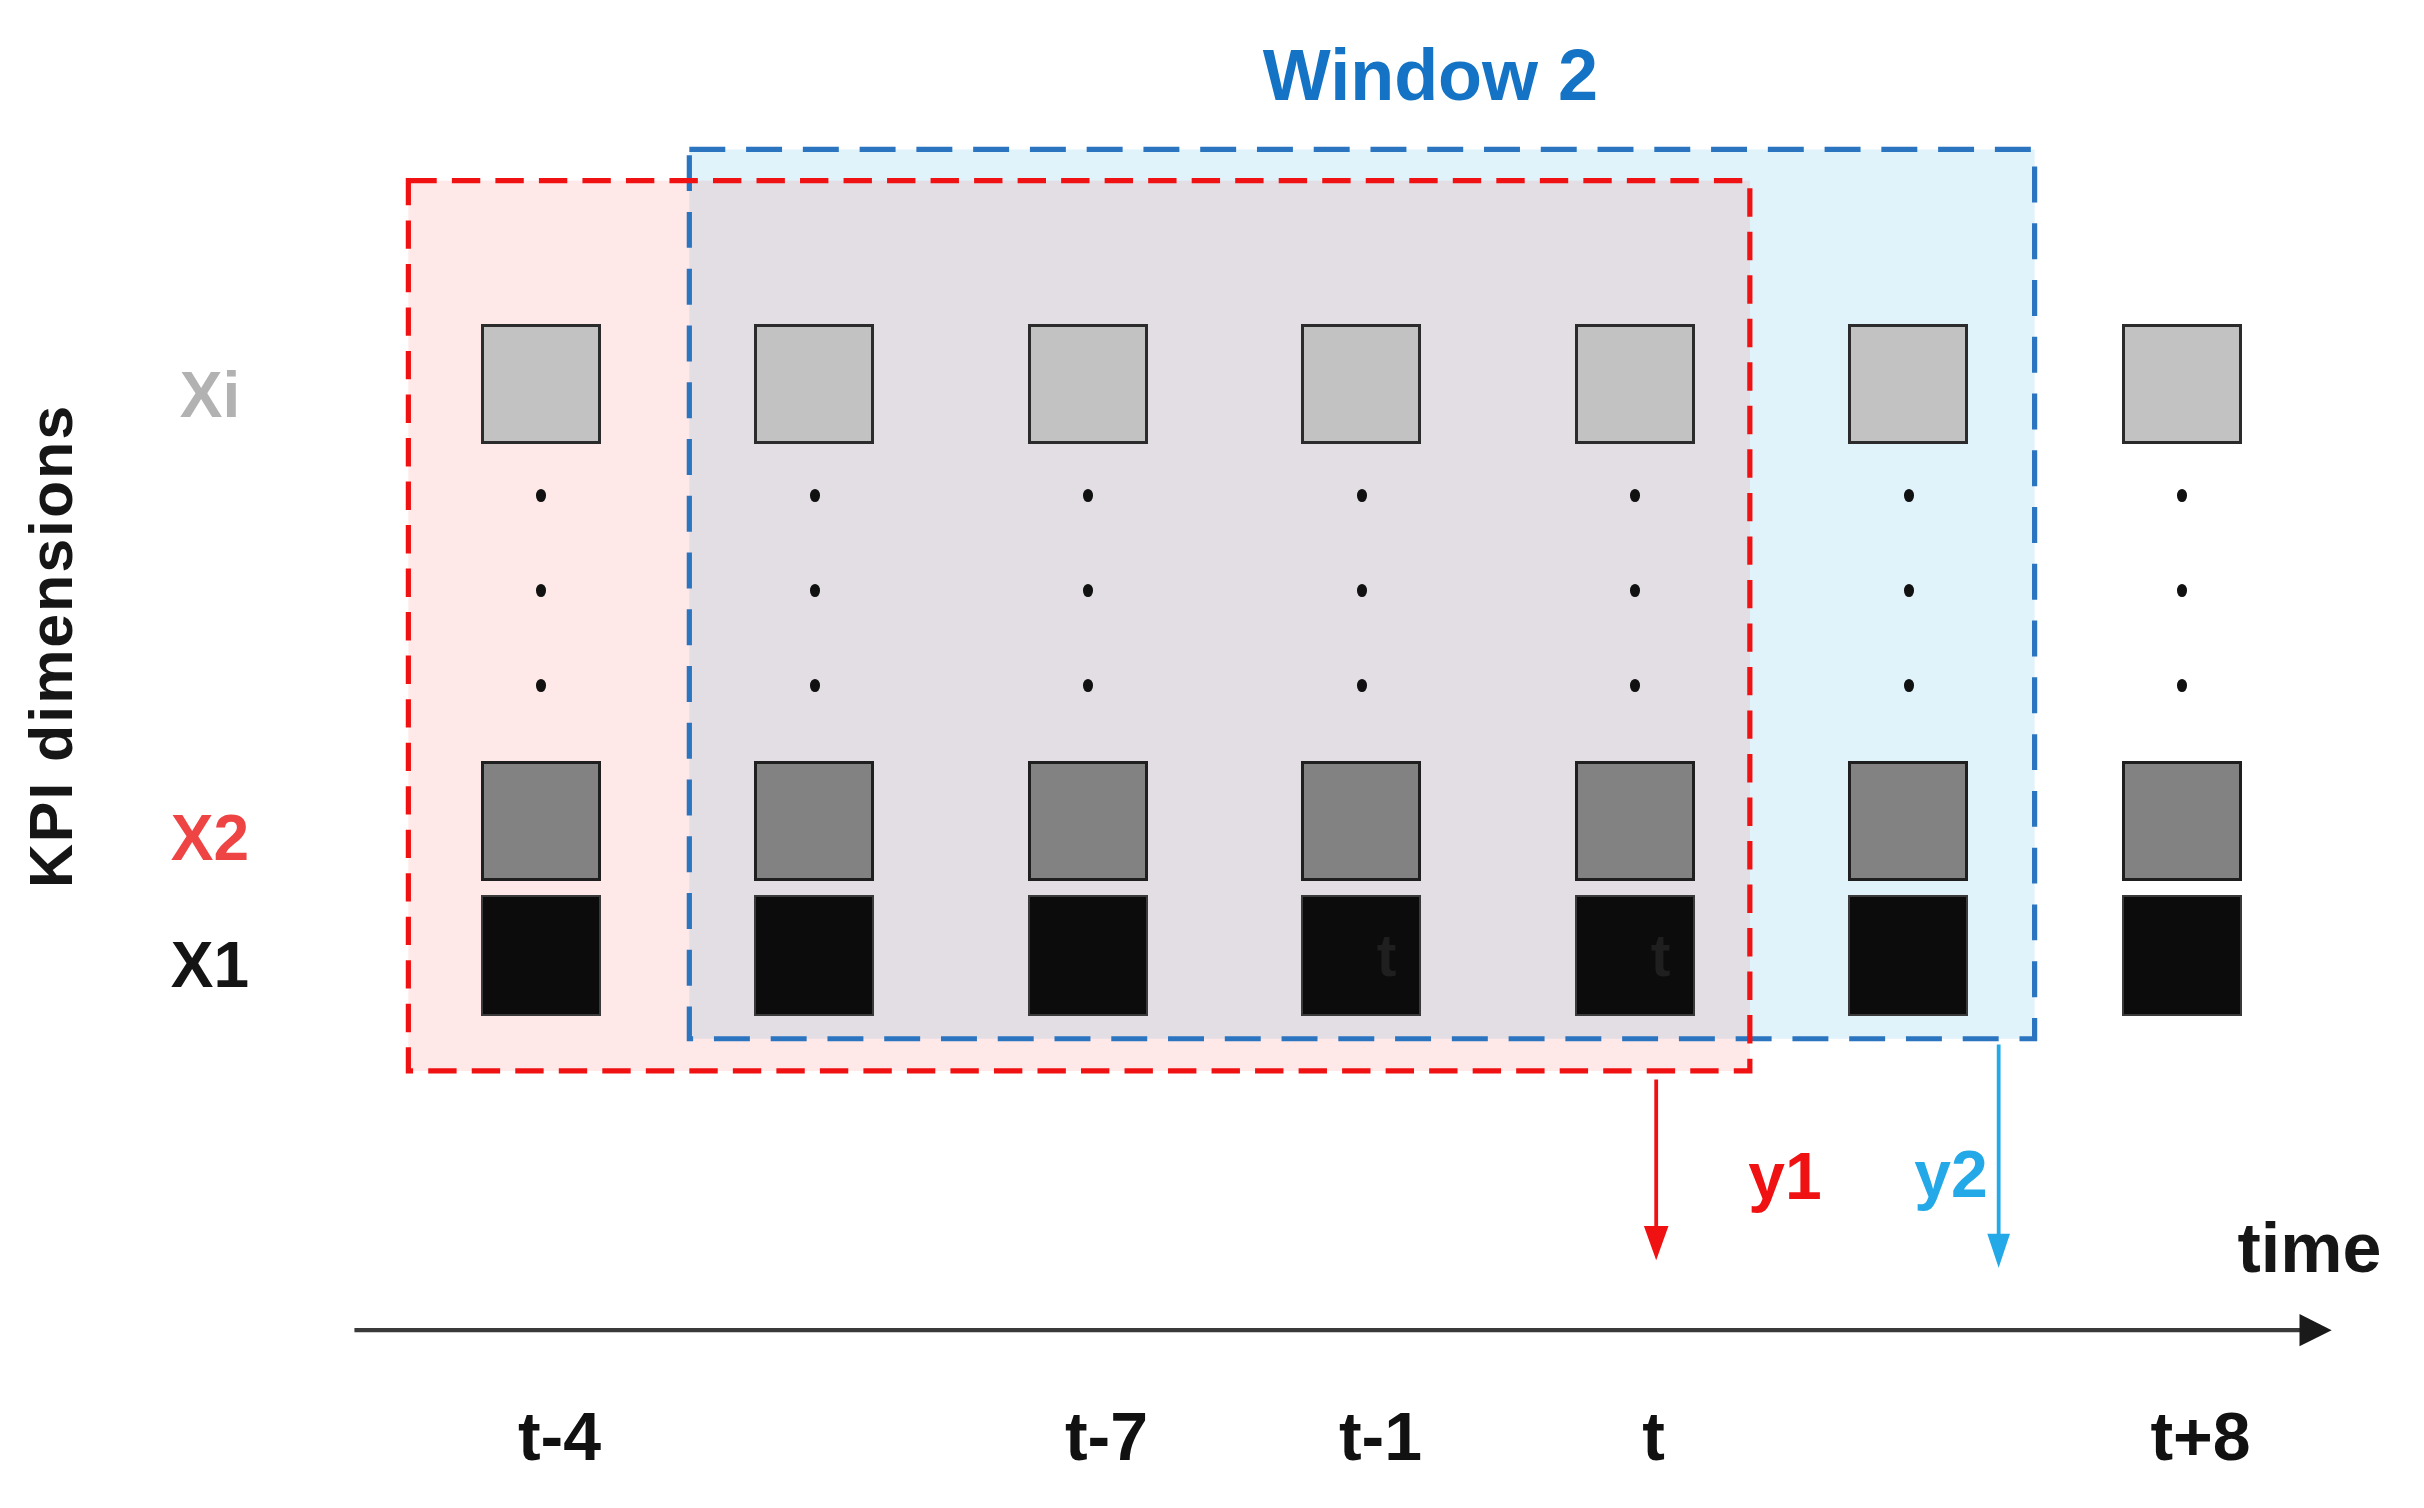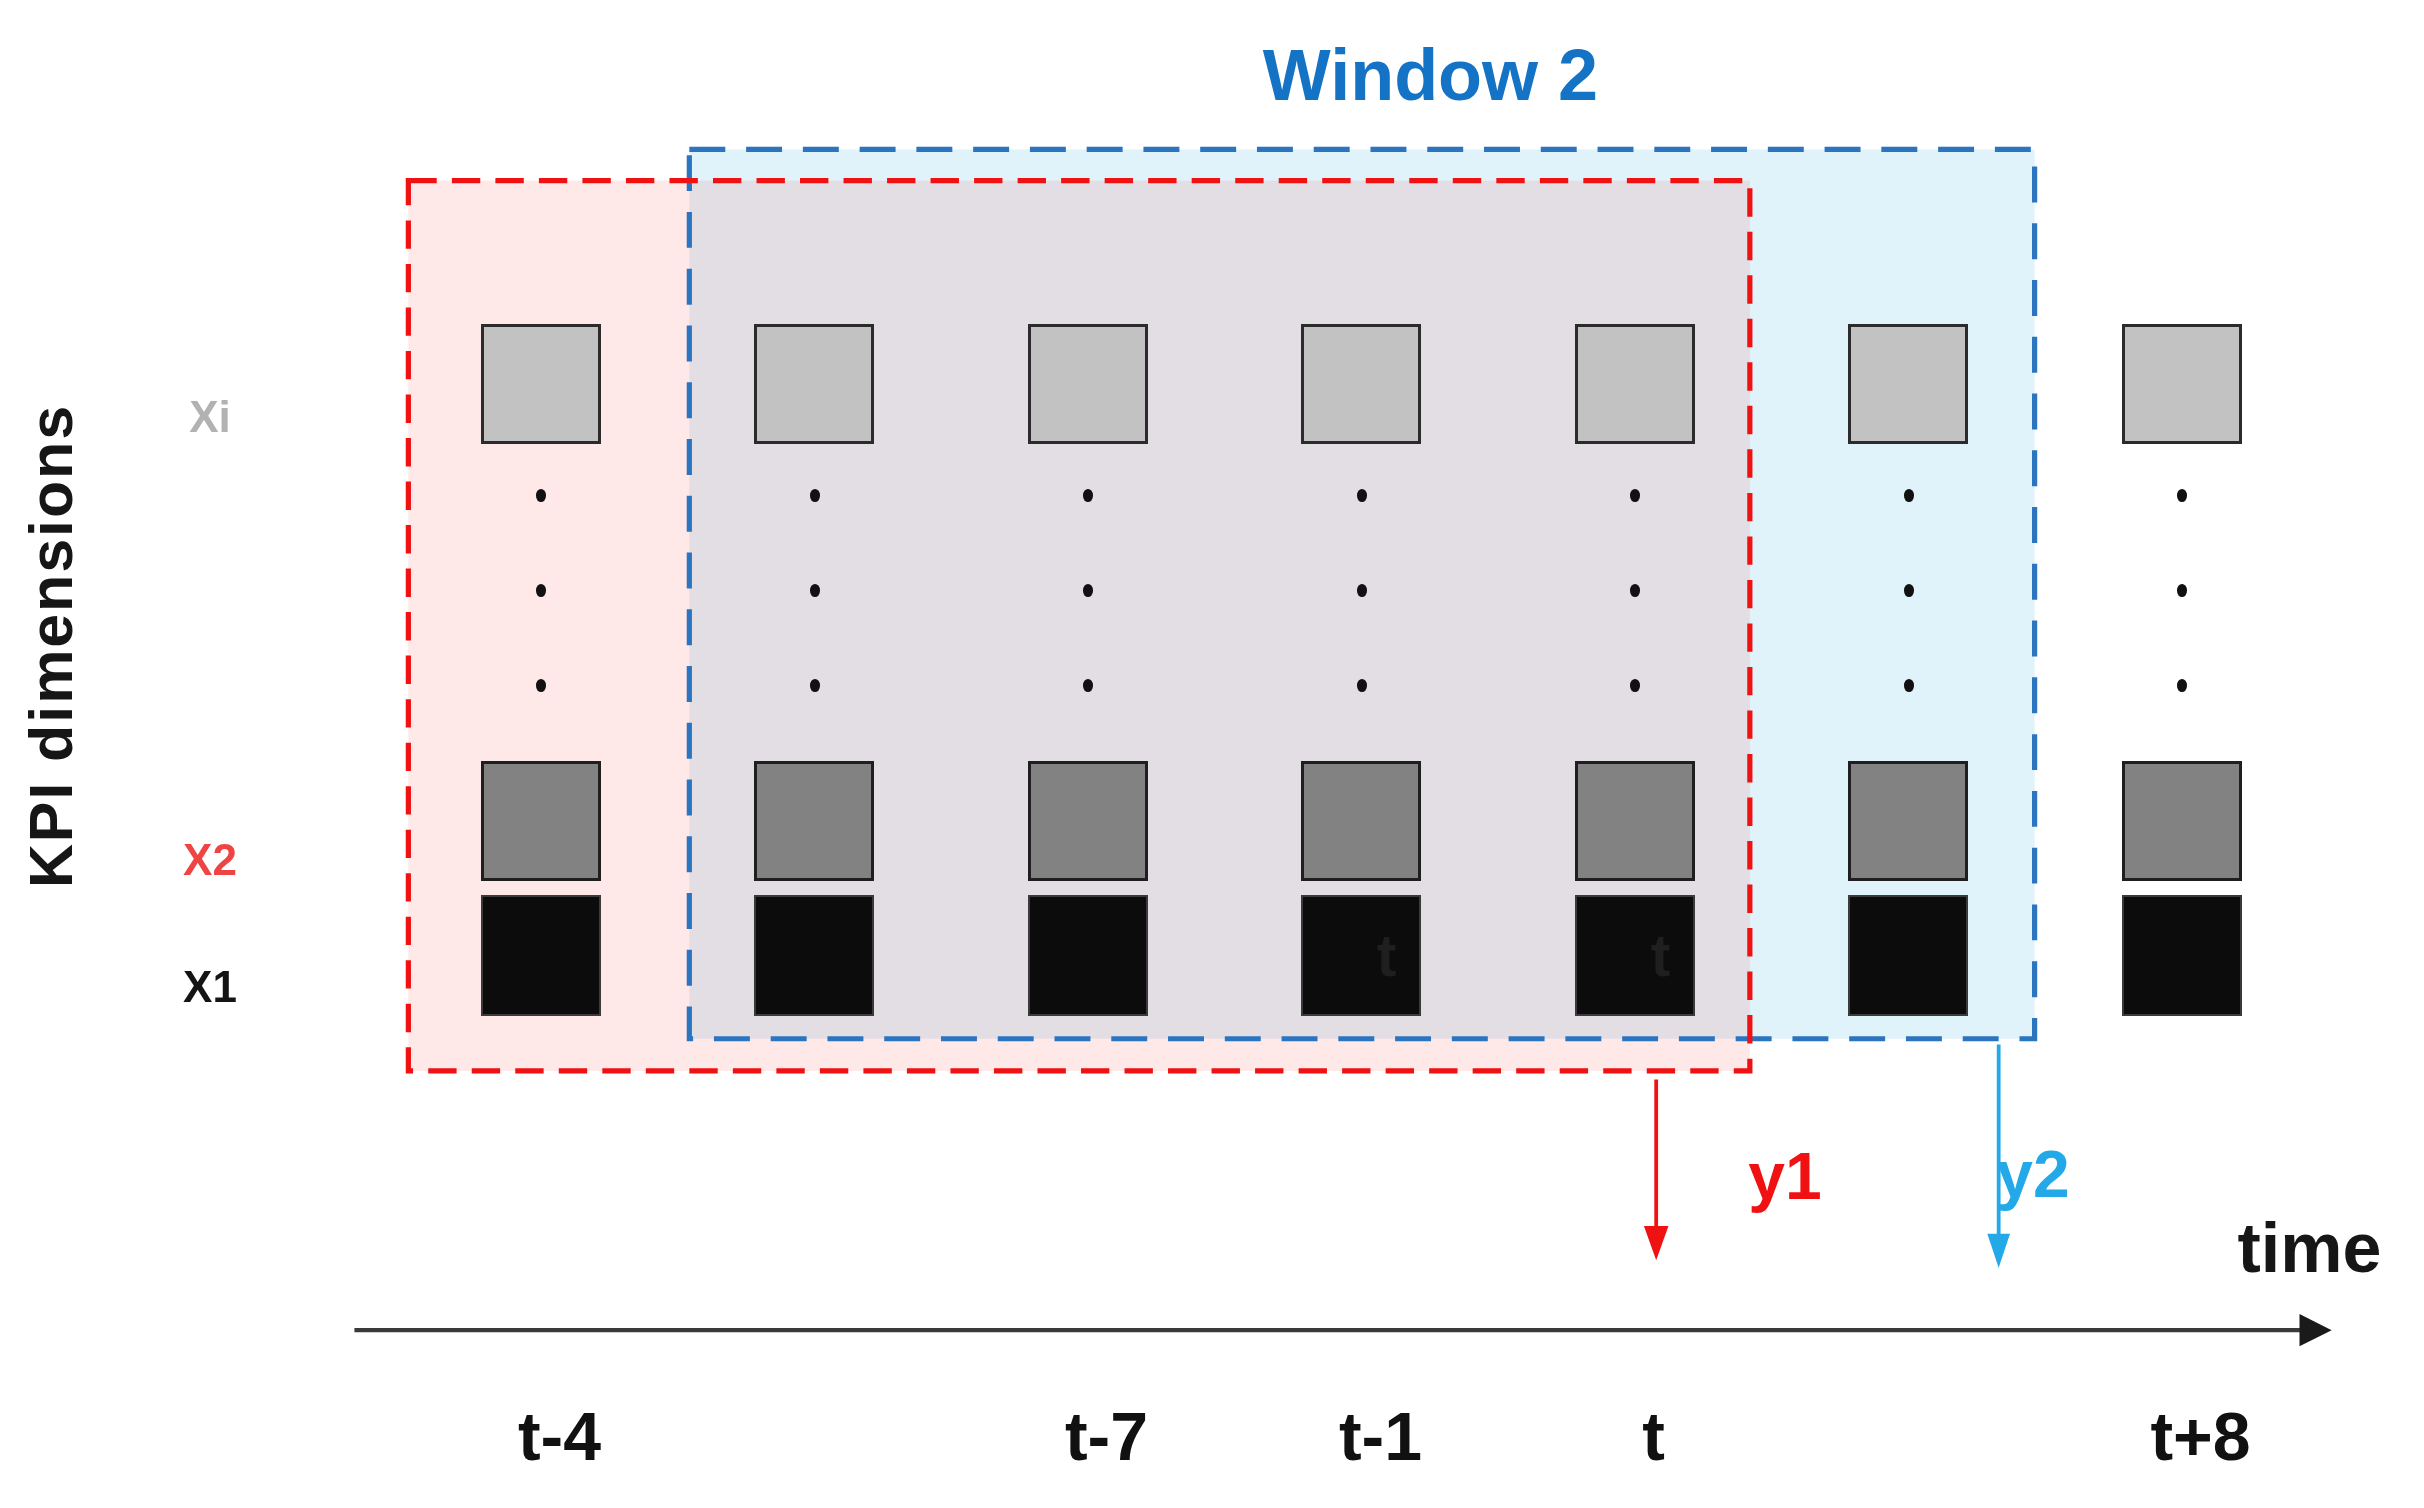--- a/index.html
+++ b/index.html
@@ -19,21 +19,21 @@
     white-space:nowrap;
     text-align:center;
     z-index:3;
   }
   .window-title{font-size:72px;letter-spacing:0px;}
   .kpi-label{
     font-size:61px;color:#161616;letter-spacing:1.9px;
     width:757px;height:76px;left:-320px;top:608px;
     transform:rotate(-90deg);
   }
-  .row-label{font-size:44px;width:208px;left:106px;margin-top:32px;}
+  .row-label{font-size:64px;width:208px;left:106px;}
   .ann-label{font-size:66px;width:208px;}
   .time-label{font-size:70px;width:303px;color:#161616;}
   .tick-label{font-size:68px;width:227px;color:#111111;}
   .sq{position:absolute;box-sizing:border-box;}
   .sq-xi,.sq-x2{border:3.8px solid #282828;}
   .sq-x1{border:2.8px solid #3a3a3a;}
   .x1-glyph{
     position:absolute;left:55px;top:30px;width:57px;
     font-weight:bold;font-size:59px;line-height:1;text-align:center;
   }
@@ -62,21 +62,21 @@
 
   <div class="txt window-title" style="left: 1194px; top: 39px; width: 473px; color: rgb(20, 115, 197);">Window 2</div>
 
   <div class="txt kpi-label">KPI dimensions</div>
 
   <div class="txt row-label" style="top: 363px; color: rgb(178, 178, 178);">Xi</div>
   <div class="txt row-label" style="top: 806px; color: #ef4444;">X2</div>
   <div class="txt row-label" style="top: 933px; color: rgb(20, 20, 20);">X1</div>
 
   <div class="txt ann-label" style="left: 1681px; top: 1143px; color: rgb(240, 18, 18);">y1</div>
-  <div class="txt ann-label" style="left: 1929px; top: 1141px; color: rgb(36, 169, 232);">y2</div>
+  <div class="txt ann-label" style="left: 1847px; top: 1141px; color: rgb(36, 169, 232);">y2</div>
 
   <div class="txt time-label" style="left:2158px;top:1213px;">time</div>
 
   <div class="layer">
       <div class="sq sq-xi" style="left: 481px; top: 324px; width: 120px; height: 120px; background: rgb(194, 194, 194); border-color: rgb(43, 43, 43);"></div>
       <div class="dot" style="left: 536px; top: 489px; background: rgb(17, 17, 17);"></div>
       <div class="dot" style="left: 536px; top: 584px; background: rgb(17, 17, 17);"></div>
       <div class="dot" style="left: 536px; top: 679px; background: rgb(17, 17, 17);"></div>
       <div class="sq sq-x2" style="left: 481px; top: 761px; width: 120px; height: 120px; background: rgb(130, 130, 130); border-color: rgb(31, 31, 31);"></div>
       <div class="sq sq-x1" style="left: 481px; top: 895px; width: 120px; height: 121px; background: rgb(12, 12, 12); border-color: rgb(58, 58, 58);"></div>

